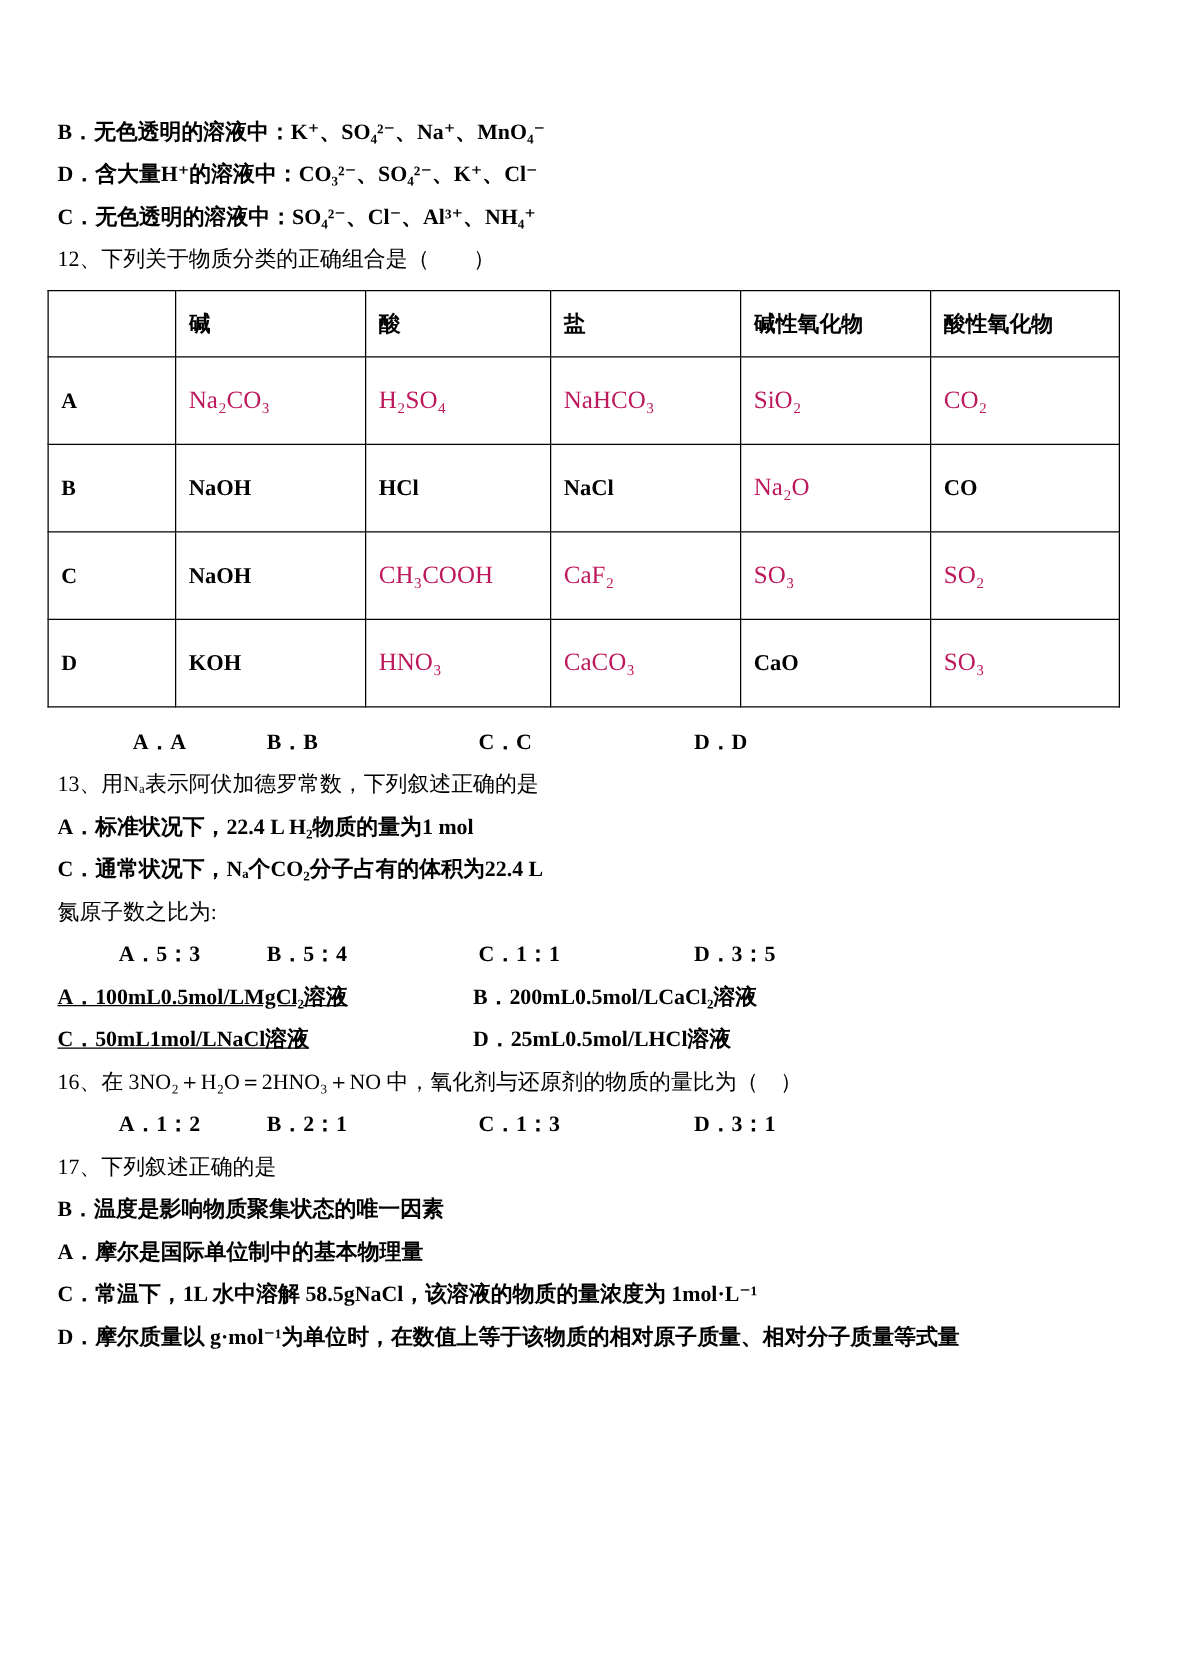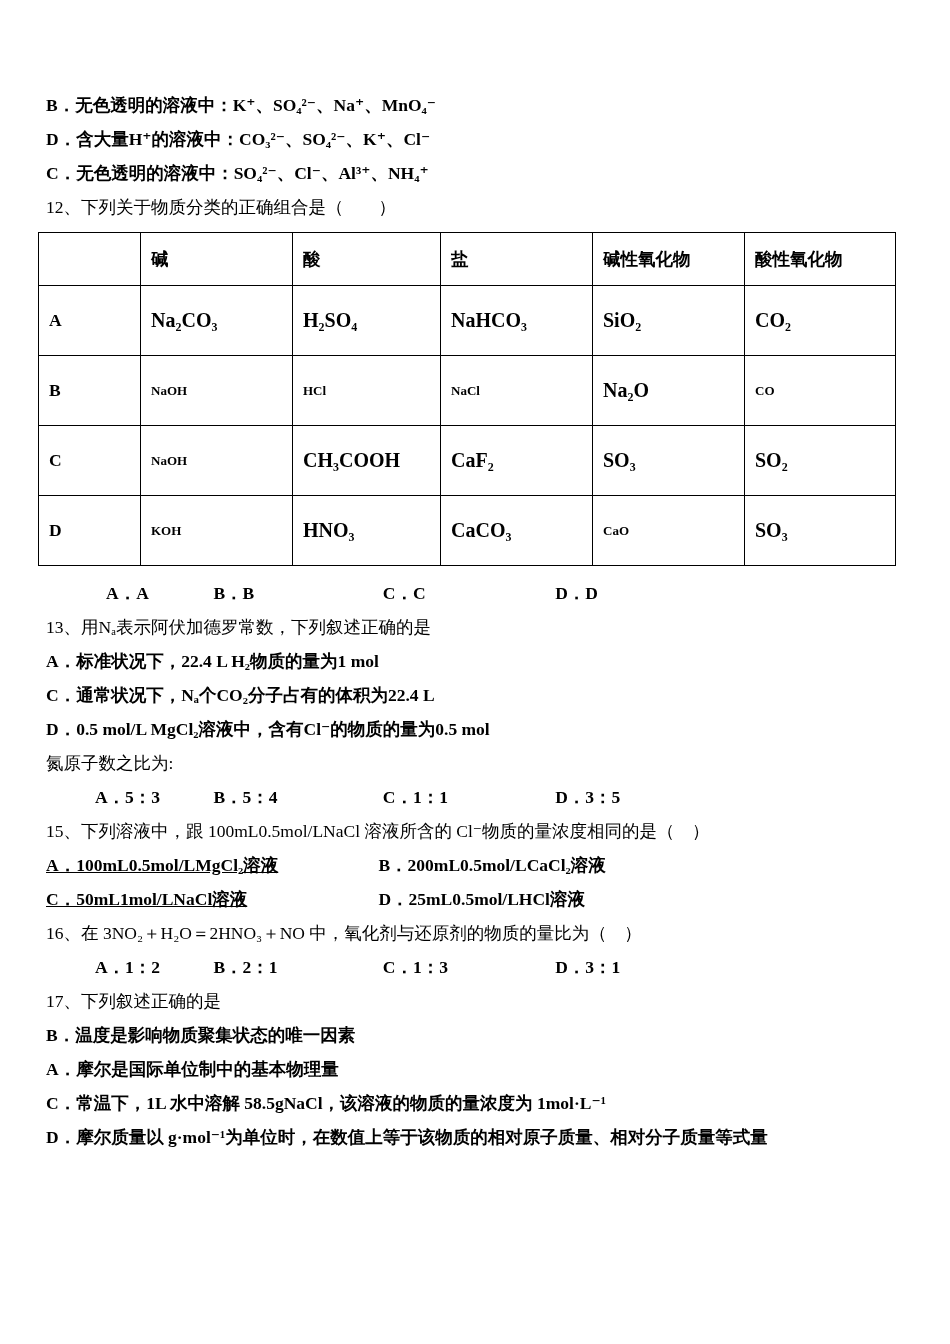--- a/index.html
+++ b/index.html
@@ -32,22 +32,22 @@
   table.cls th, table.cls td {
     border: 1px solid #000;
     padding: 0 4px 0 10px;
     text-align: left;
     vertical-align: middle;
     overflow: hidden;
   }
   table.cls tr.head th { height: 52px; font-weight: 700; font-size: 17.5px; }
   table.cls tr.datarow { height: 70px; }
   table.cls .rowlabel { font-weight: 700; font-size: 17.5px; }
-  td.chem-gray { color: #000000; font-size: 20px; font-weight: 700; }
-  td.chem-bold { color: #000000; font-size: 13px; font-weight: 700; }
+  td.chem-gray { color: #be185d; font-size: 20px; font-weight: 400; }
+  td.chem-bold { color: #000000; font-size: 18px; font-weight: 700; }
 </style>
 </head>
 <body>
 
 <div class="page">
 
   <div class="line bold">B．无色透明的溶液中：K⁺、SO₄²⁻、Na⁺、MnO₄⁻</div>
   <div class="line bold">D．含大量H⁺的溶液中：CO₃²⁻、SO₄²⁻、K⁺、Cl⁻</div>
   <div class="line bold">C．无色透明的溶液中：SO₄²⁻、Cl⁻、Al³⁺、NH₄⁺</div>
 
@@ -109,31 +109,29 @@
   <div class="line bold">
     <span class="opt c1">A．A</span>
     <span class="opt c2">B．B</span>
     <span class="opt c3">C．C</span>
     <span class="opt">D．D</span>
   </div>
 
   <div class="line">13、用Nₐ表示阿伏加德罗常数，下列叙述正确的是</div>
   <div class="line bold">A．标准状况下，22.4 L H₂物质的量为1 mol</div>
   <div class="line bold">C．通常状况下，Nₐ个CO₂分子占有的体积为22.4 L</div>
-  <div class="line bold">D．0.5 mol/L MgCl₂溶液中，含有Cl⁻的物质的量为0.5 mol</div>
 
   <div class="line">氮原子数之比为:</div>
   <div class="line bold">
     <span class="opt c1">A．5：3</span>
     <span class="opt c2">B．5：4</span>
     <span class="opt c3">C．1：1</span>
     <span class="opt">D．3：5</span>
   </div>
 
-  <div class="line">15、下列溶液中，跟 100mL0.5mol/LNaCl 溶液所含的 Cl⁻物质的量浓度相同的是（　）</div>
   <div class="line bold">
     <span class="opt half">A．100mL0.5mol/LMgCl₂溶液</span>
     <span class="opt">B．200mL0.5mol/LCaCl₂溶液</span>
   </div>
   <div class="line bold">
     <span class="opt half">C．50mL1mol/LNaCl溶液</span>
     <span class="opt">D．25mL0.5mol/LHCl溶液</span>
   </div>
 
   <div class="line">16、在 3NO₂＋H₂O＝2HNO₃＋NO 中，氧化剂与还原剂的物质的量比为（　）</div>

